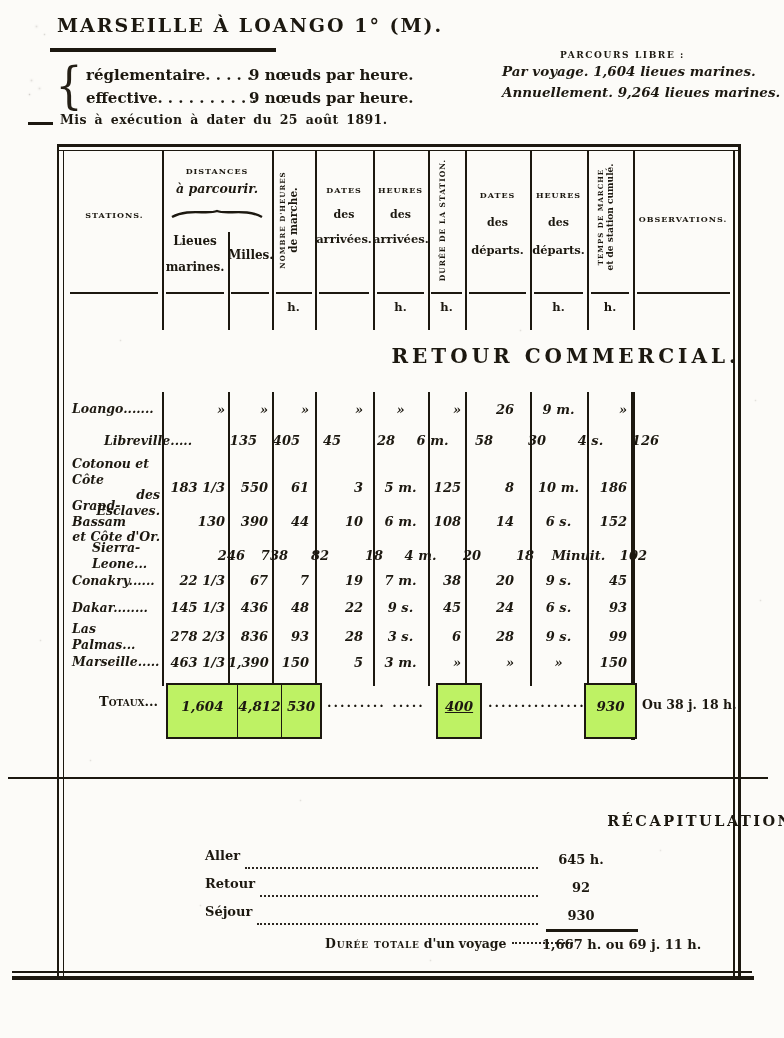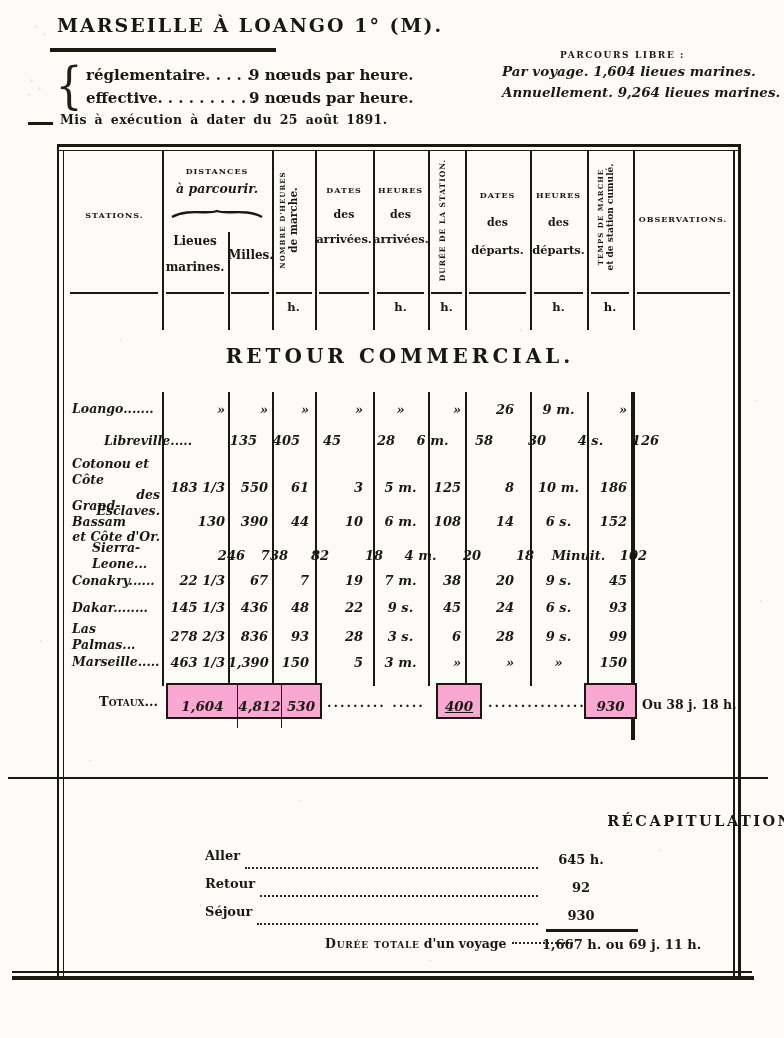--- a/index.html
+++ b/index.html
@@ -17,40 +17,40 @@
   .exec-dash{position:absolute;left:28px;top:122px;width:25px;height:2.5px;background:#1c1810;}
   .exec-note{position:absolute;left:60px;top:112px;font-size:12.5px;font-weight:700;letter-spacing:.4px;word-spacing:3px;}
   .parcours-title{position:absolute;left:505px;top:50px;width:235px;text-align:center;font-size:9px;font-weight:700;letter-spacing:1.6px;}
   .parcours-line{position:absolute;left:502px;font-size:13.5px;font-weight:700;font-style:italic;white-space:nowrap;}
   
   .caps{font-weight:700;letter-spacing:1px;}
   .th{position:absolute;text-align:center;}
   .vert{position:absolute;transform:rotate(-90deg);text-align:center;white-space:nowrap;}
   .vert span{display:block;}
   .unit{position:absolute;top:300px;text-align:center;font-size:11.5px;font-weight:700;}
-  .section-title{position:absolute;left:60px;top:344px;width:680px;text-align:center;
+  .section-title{position:absolute;left:60px;top:344px;width:680px;text-align:right;
                  font-size:20px;font-weight:700;letter-spacing:4px;}
   
   .tbody{position:absolute;left:67px;top:393px;width:666px;}
   .trow{display:grid;grid-template-columns:95px 66px 44px 43px 58px 55px 37px 65px 57px 46px 100px;align-items:center;}
   .trow>div{font-size:13px;font-weight:700;font-style:italic;}
   .c-st{padding-left:5px;font-size:12.5px !important;line-height:1.25;}
   .st2{display:block;text-align:right;padding-right:2px;}
   .cl{text-align:right;padding-right:3px;}
   .cm{text-align:right;padding-right:4px;}
   .cn{text-align:right;padding-right:6px;}
   .cda{text-align:right;padding-right:10px;}
   .cha{text-align:center;}
   .cdu{text-align:right;padding-right:4px;}
   .cdd{text-align:right;padding-right:16px;}
   .chd{text-align:center;}
   .ccu{text-align:right;padding-right:6px;}
   
   .totaux-label{position:absolute;left:99px;top:694px;font-size:13px;font-weight:700;font-variant:small-caps;}
-  .tbox{position:absolute;top:683px;height:36px;border:2px solid #1c1810;box-sizing:border-box;background:#f9a8d4;}
+  .tbox{position:absolute;top:683px;height:56px;border:2px solid #1c1810;box-sizing:border-box;background:#bef264;}
   .tbox .val{font-size:13.5px;font-weight:700;font-style:italic;text-align:center;line-height:43px;display:block;}
   .box1{left:166px;width:156px;display:grid;grid-template-columns:70px 44px 38px;}
   .box1>div{border-right:1.5px solid #1c1810;}
   .box1>div:last-child{border-right:none;}
   .leader-dots{position:absolute;top:695px;font-size:13px;font-weight:700;letter-spacing:2px;white-space:nowrap;}
   .tot-note{position:absolute;left:642px;top:697px;font-size:12.5px;font-weight:700;white-space:nowrap;}
   
   .recap-title{position:absolute;left:60px;top:812px;width:740px;text-align:right;font-size:14.5px;font-weight:700;letter-spacing:2.5px;}
   .recap-rows{position:absolute;left:205px;top:848px;width:335px;}
   .recap-row{display:flex;align-items:baseline;height:28px;}

